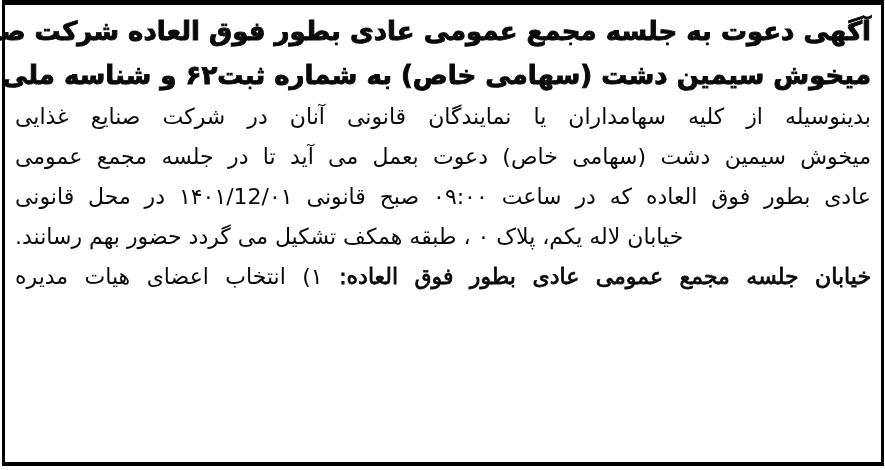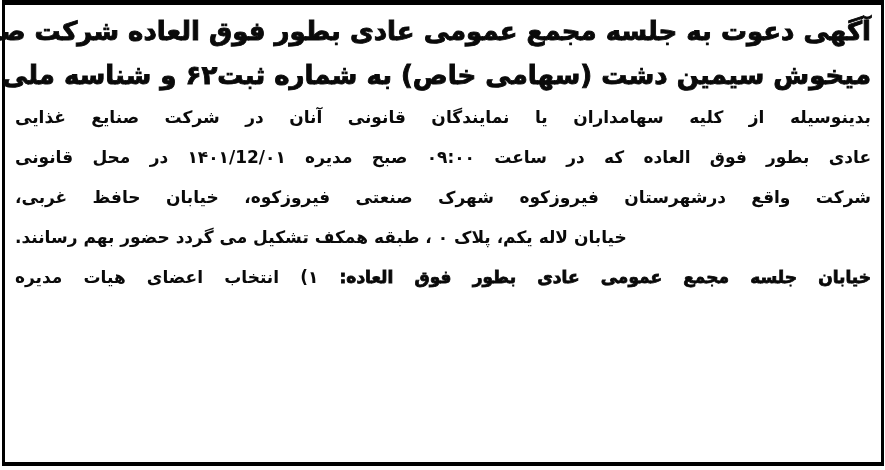--- a/index.html
+++ b/index.html
@@ -24,50 +24,50 @@
   }
   .title-line {
     font-size: 26px;
     font-weight: bold;
     -webkit-text-stroke: 0.9px #0a0a0a;
     text-align: center;
     line-height: 44px;
     white-space: nowrap;
   }
   .line {
-    font-size: 17px;
-    font-weight: bold;
+    font-size: 22px;
+    font-weight: normal;
     line-height: 40px;
   }
   .just   { text-align: justify; text-align-last: justify; }
   .rightal{ text-align: left; }
   .heavy  { -webkit-text-stroke: 0.8px #0a0a0a; }
   .num    { unicode-bidi: isolate; }
 </style>
 </head>
 <body>
 
 <div class="page">
   <div class="frame">
 
     <div>
       <div class="title-line">آگهی دعوت به جلسه مجمع عمومی عادی بطور فوق العاده شرکت صنایع غذایی</div>
       <div class="title-line">میخوش سیمین دشت (سهامی خاص) به شماره ثبت۶۲ و شناسه ملی ۱۰۱۰۱۲۶۰۹۲۶</div>
     </div>
 
     <div>
       <div class="line just">بدینوسیله از کلیه سهامداران یا نمایندگان قانونی آنان در شرکت صنایع غذایی</div>
+      <div class="line just">میخوش سیمین دشت (سهامی خاص) دعوت بعمل می آید تا در جلسه مجمع عمومی</div>
       <div class="line just">
         <span>عادی بطور فوق العاده که در ساعت</span>
         <span class="num" dir="ltr">۰۹:۰۰</span>
-        <span>صبح مدیره</span>
+        <span>صبح قانونی</span>
         <span class="num" dir="ltr">۱۴۰۱/12/۰۱</span>
         <span>در محل قانونی</span>
       </div>
-      <div class="line just">شرکت واقع درشهرستان فیروزکوه شهرک صنعتی فیروزکوه، خیابان حافظ غربی،</div>
       <div class="line rightal">خیابان لاله یکم، پلاک ۰ ، طبقه همکف تشکیل می گردد حضور بهم رسانند.</div>
     </div>
 
     <div>
       <div class="line just">
         <span class="heavy">خیابان جلسه مجمع عمومی عادی بطور فوق العاده:</span>
         <span>۱)  انتخاب اعضای هیات مدیره</span>
       </div>
 
     </div>

